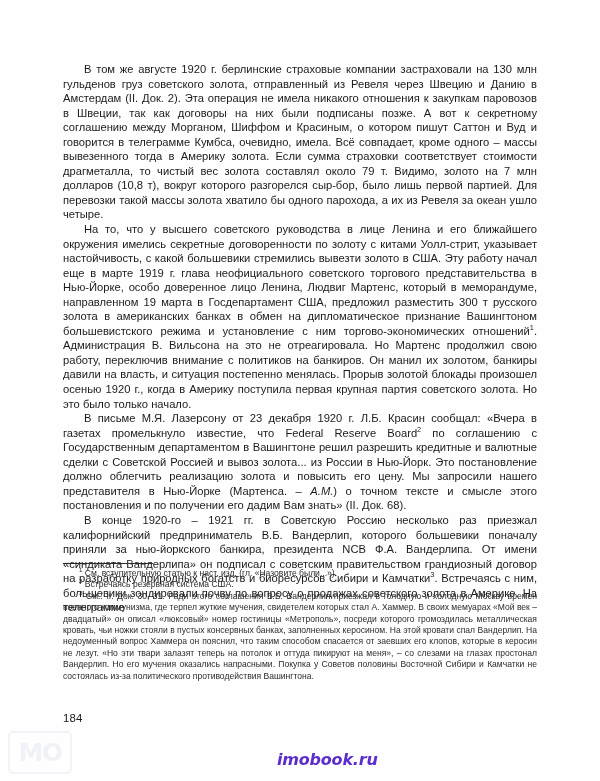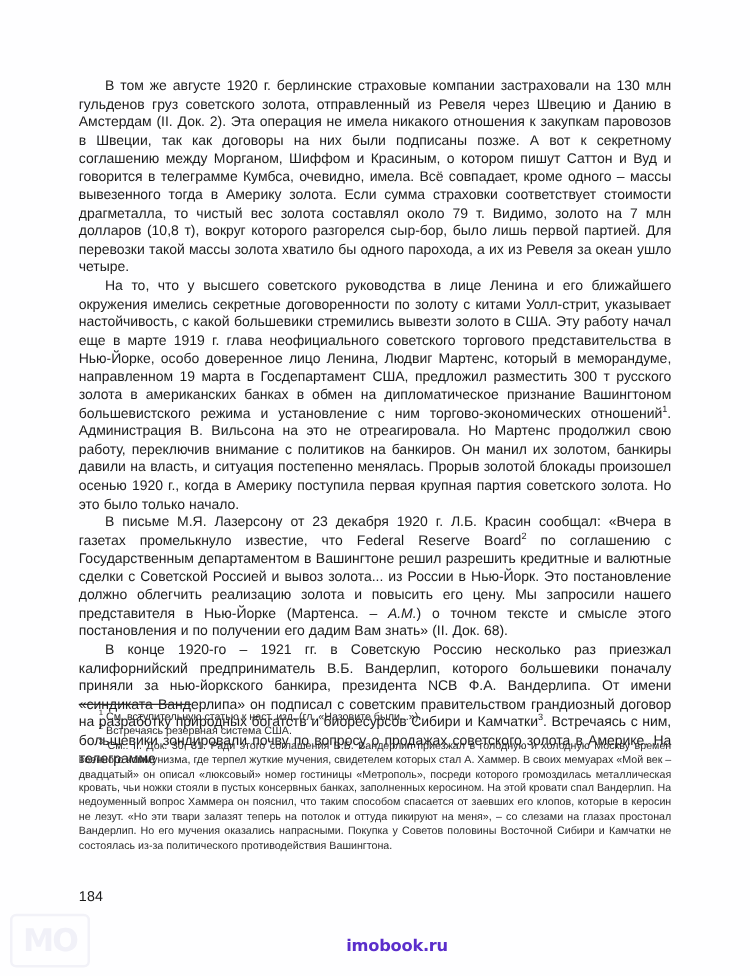--- a/index.html
+++ b/index.html
@@ -107,22 +107,23 @@
     color: #f1f1f8;
     letter-spacing: -1.5px;
     line-height: 1;
     user-select: none;
   }
   .wm-site {
     position: absolute;
     left: 277px;
     top: 750px;
     font-family: "DejaVu Sans", sans-serif;
+    font-style: italic;
     font-weight: 700;
-    font-size: 13px;
+    font-size: 16px;
     color: #5b2ecb;
     letter-spacing: -0.2px;
     white-space: nowrap;
   }
 </style>
 </head>
 <body>
 
 <div id="page">
 

